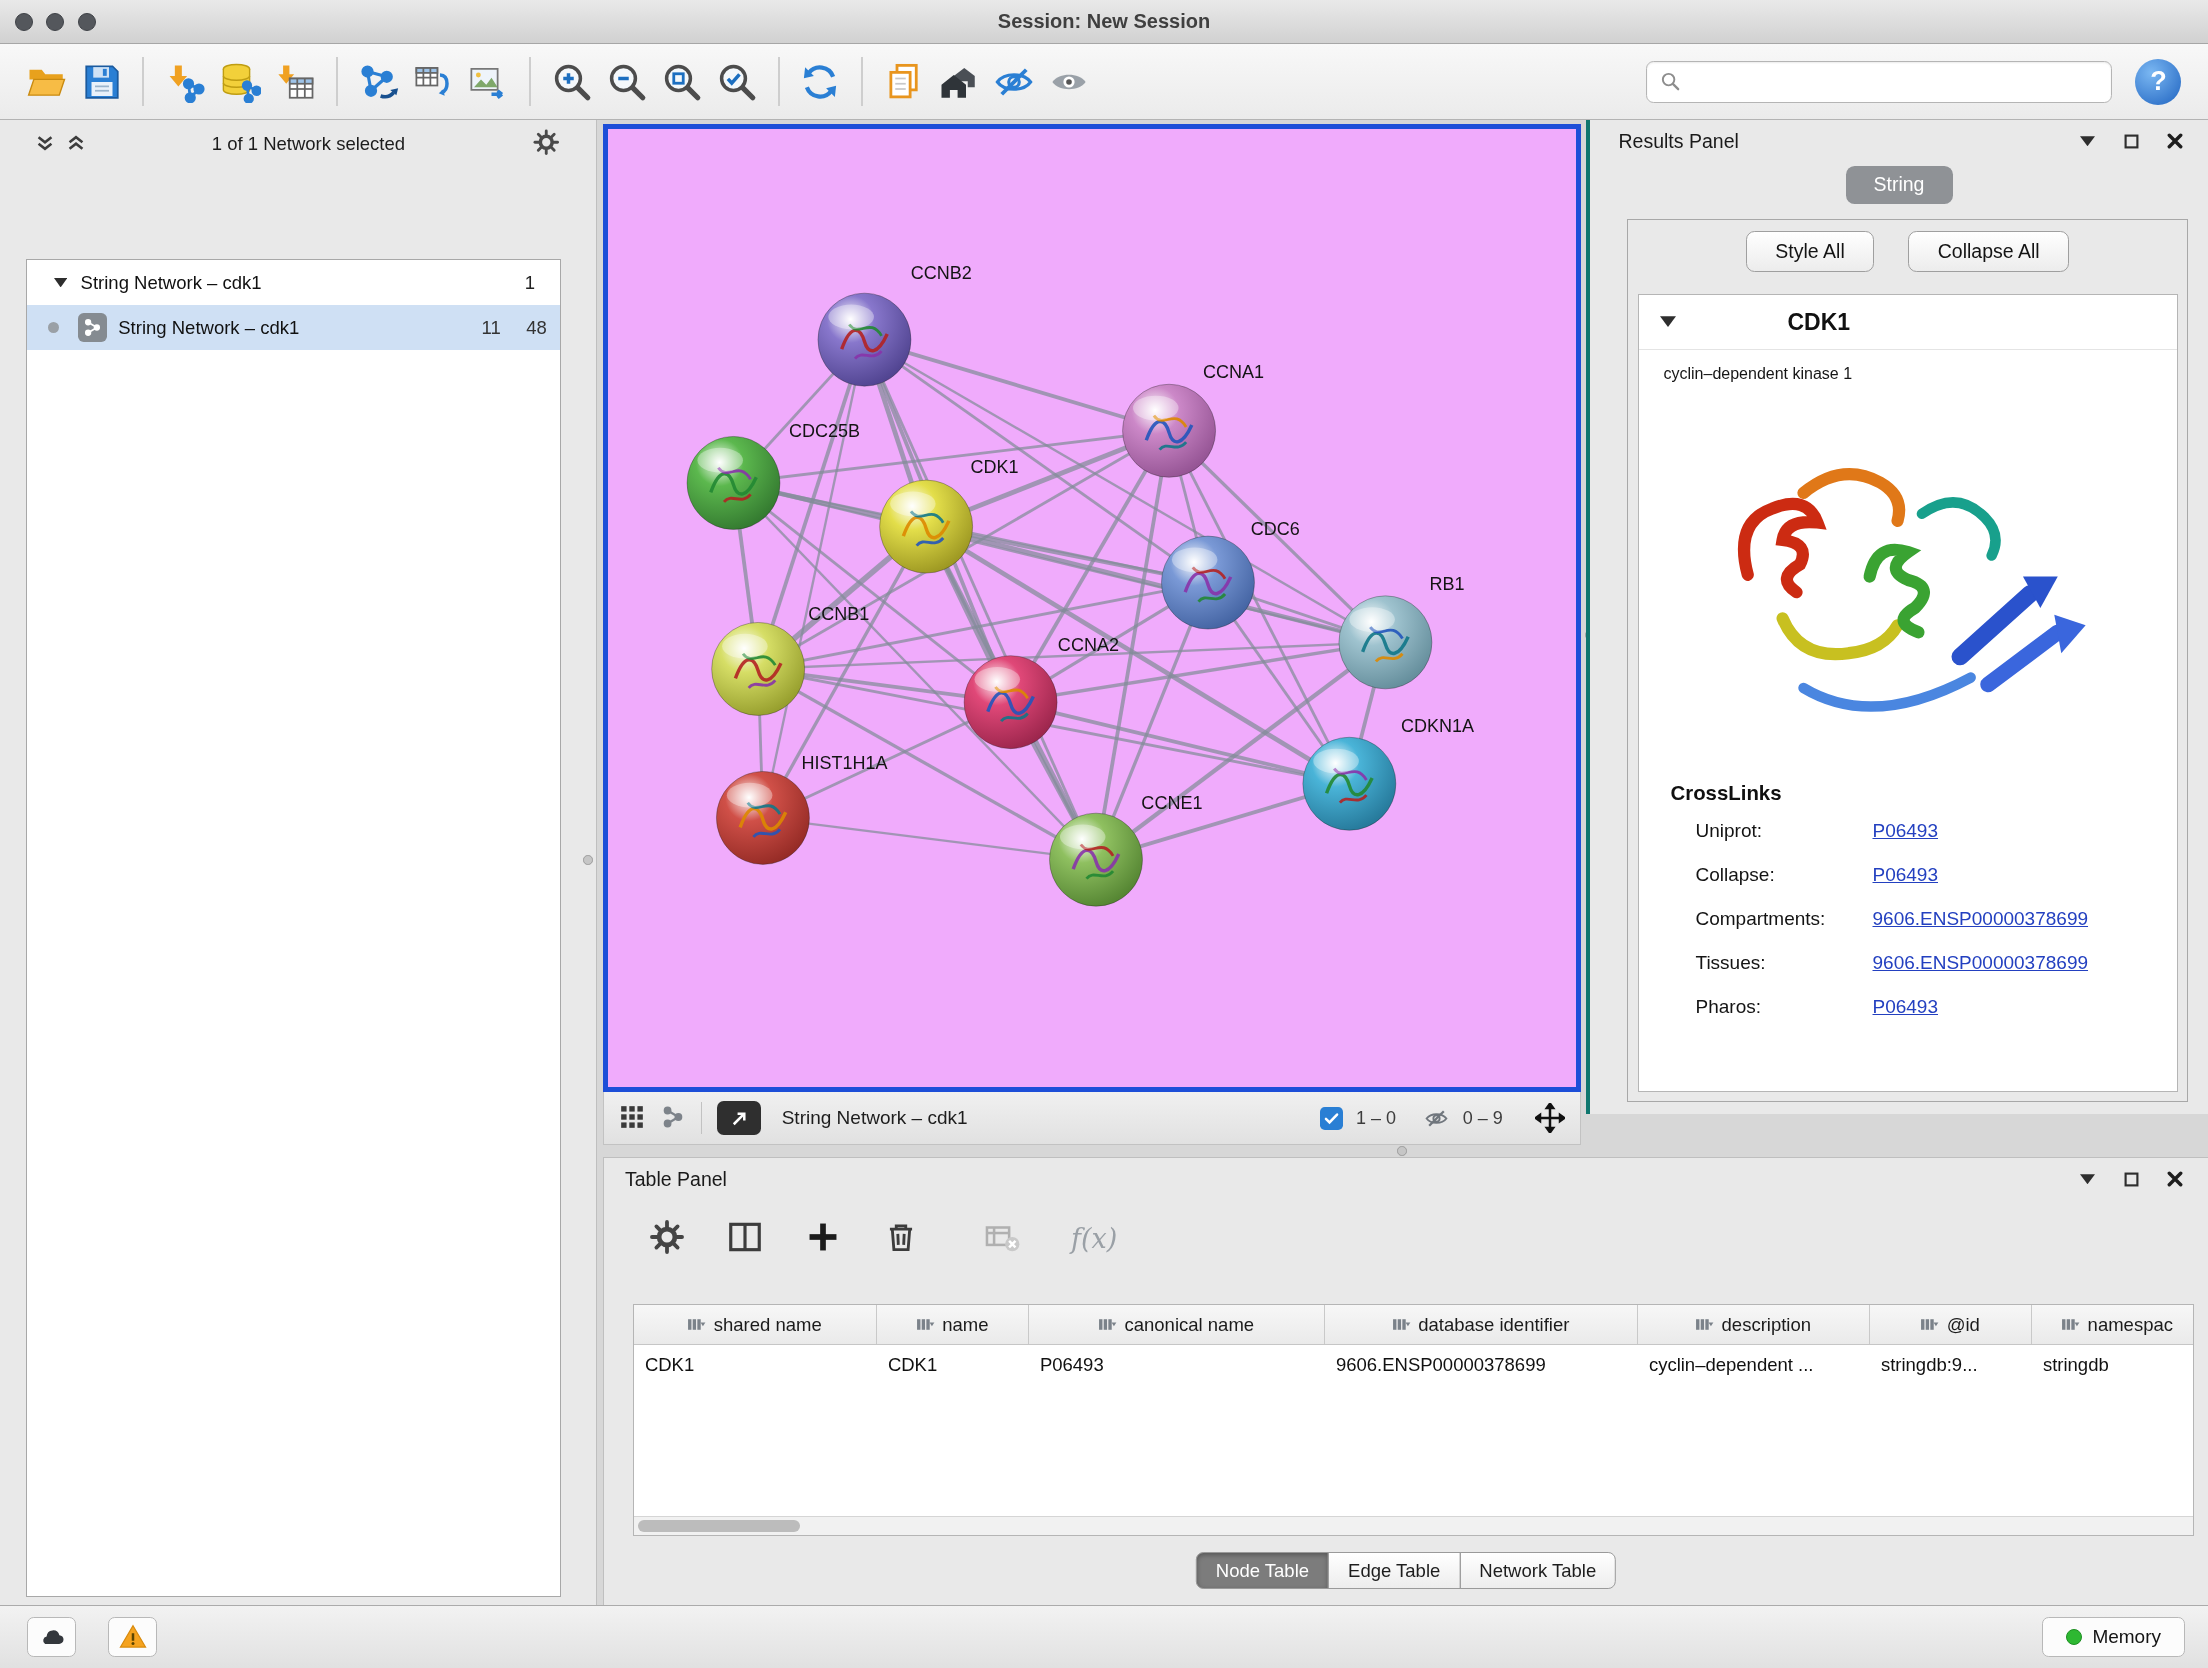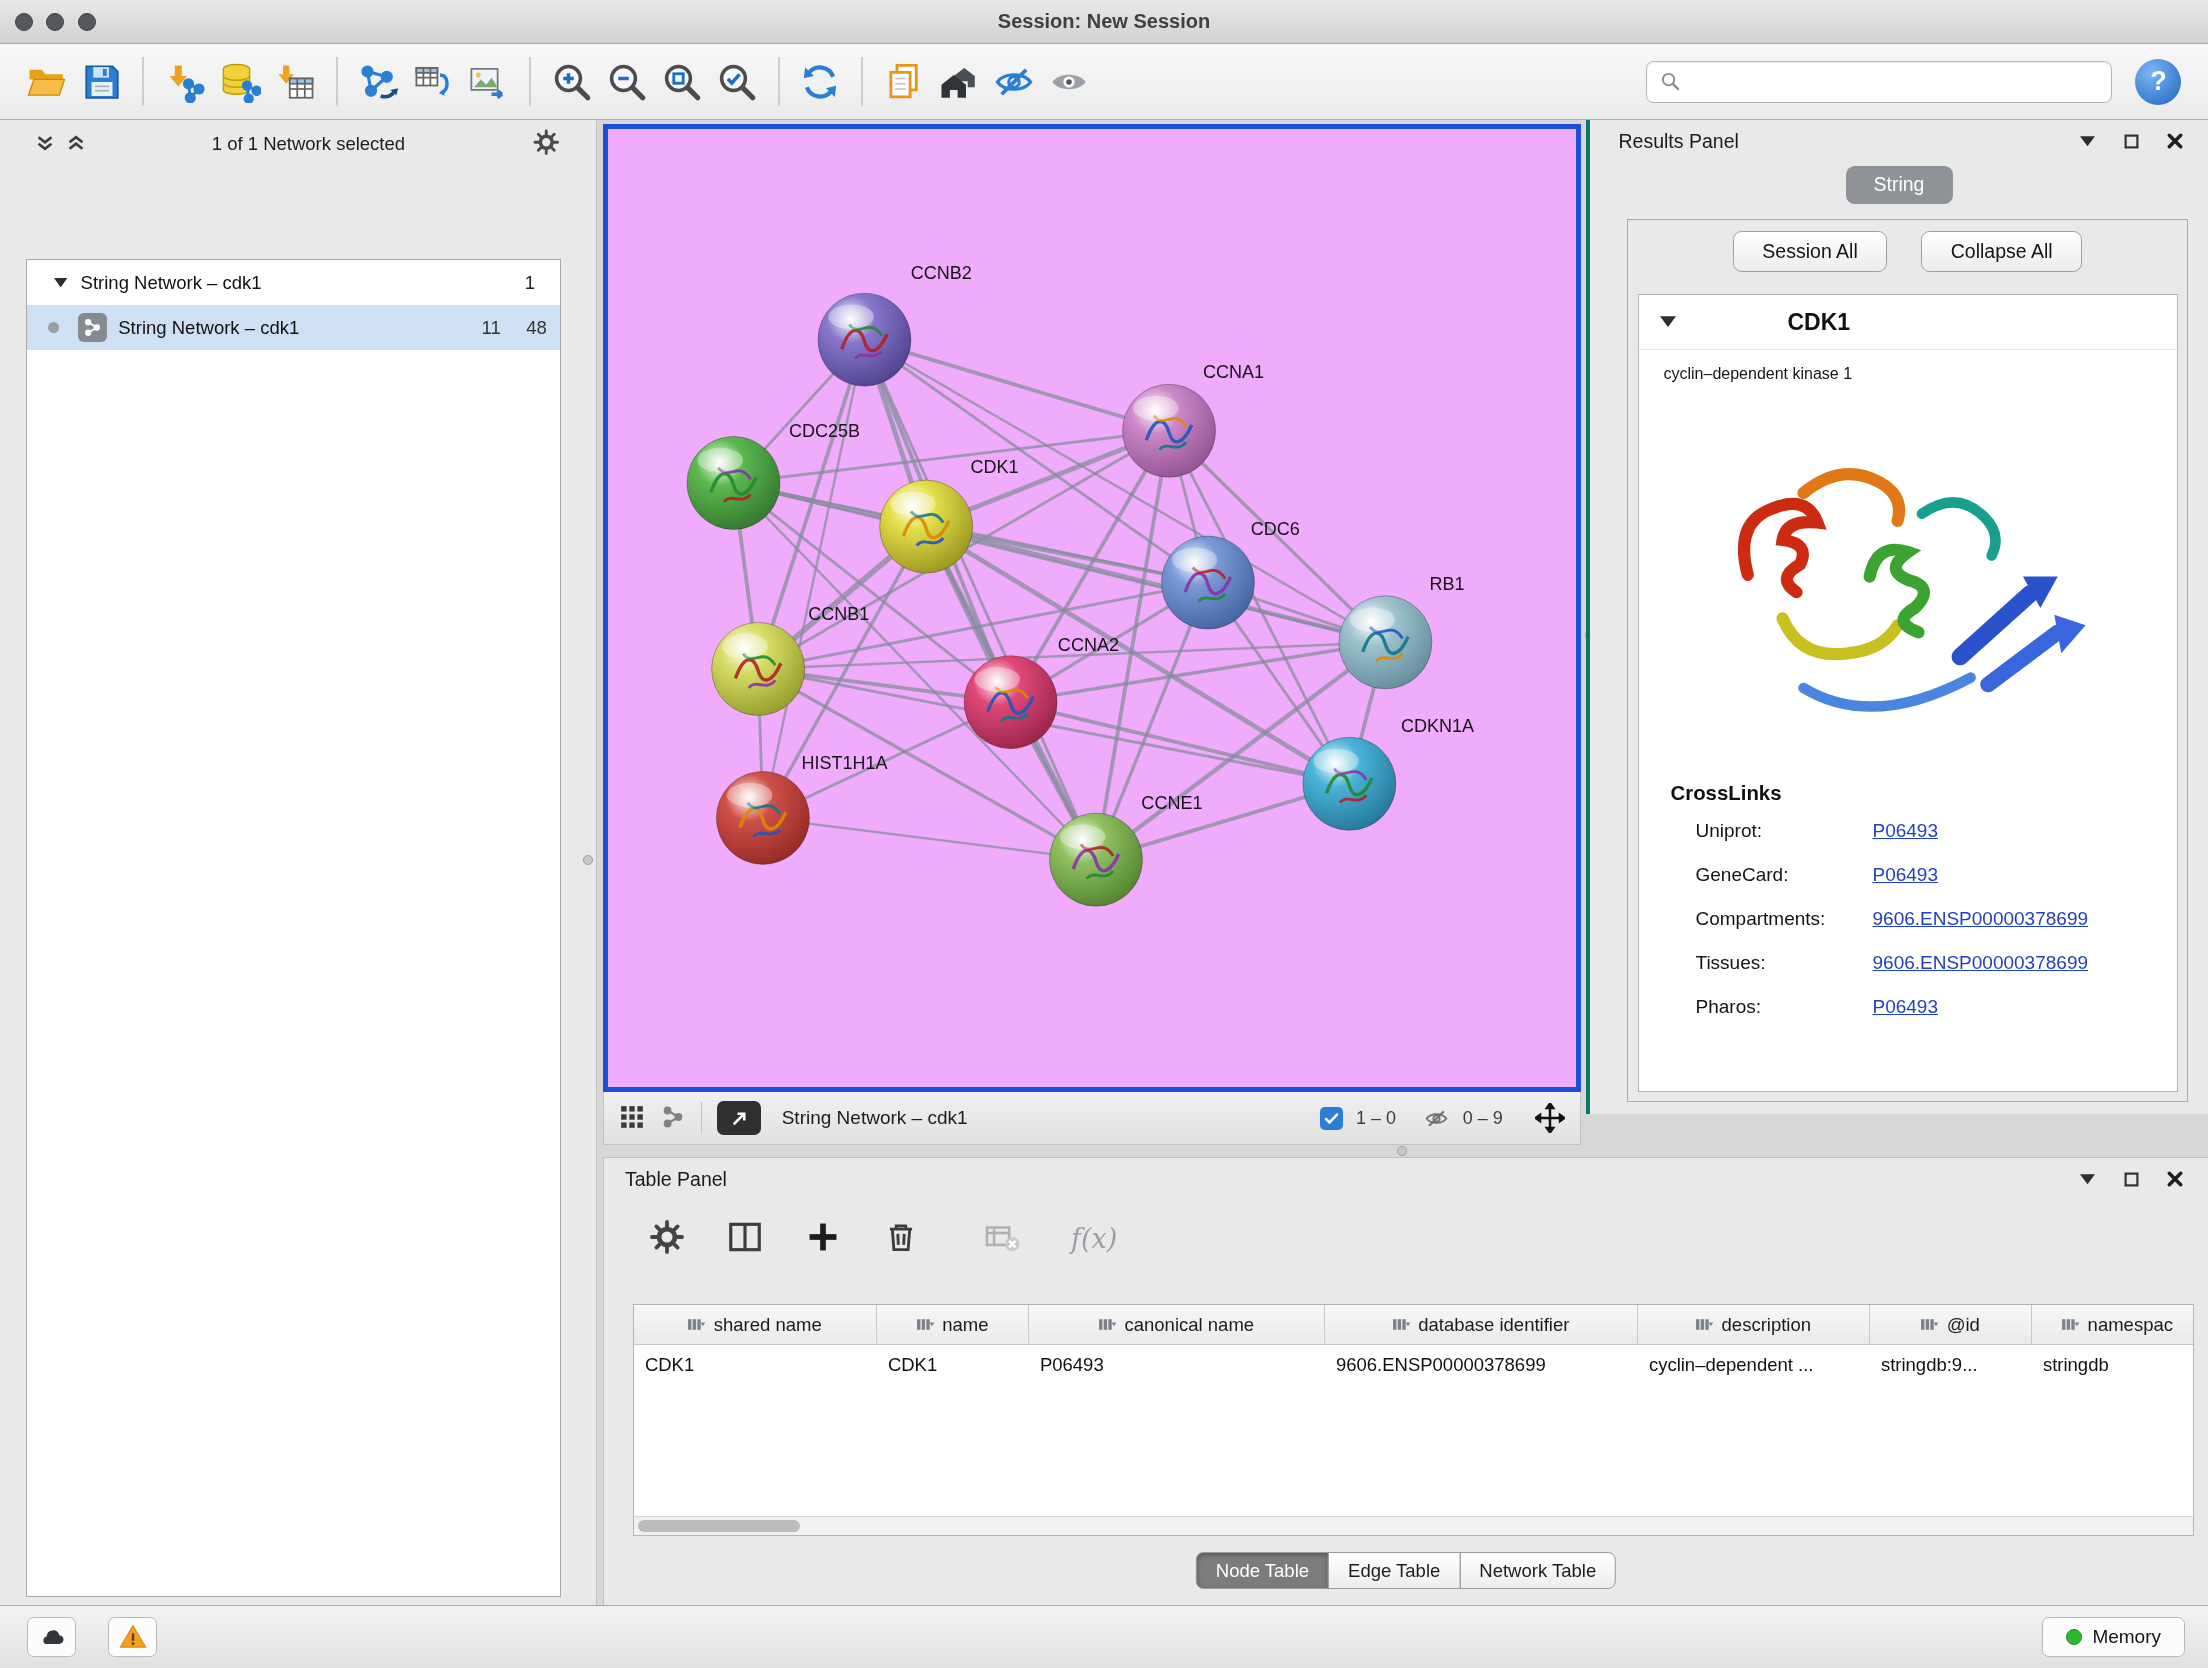--- a/index.html
+++ b/index.html
@@ -652,21 +652,21 @@
         <span>
             <svg viewBox="0 0 14 14" width="16" height="16">
               <path d="M2,2 L12,12 M12,2 L2,12" stroke="#1e1e1e" stroke-width="3" stroke-linecap="round"></path>
             </svg>
           </span>
       </span>
     </div>
     <div class="string-badge">String</div>
     <div class="results-box">
       <div class="rb-btnrow">
-        <div class="rb-btn">Session All</div>
+        <div class="rb-btn">Style All</div>
         <div class="rb-btn">Collapse All</div>
       </div>
       <div class="white-section">
         <div class="ws-header">
           <span class="tri">
               <svg viewBox="0 0 12 8" width="16" height="11.4">
                 <polygon points="0,0 12,0 6,8" fill="#2e2e2e"></polygon>
               </svg>
             </span>
           <span class="gene-title">CDK1</span>
@@ -686,21 +686,21 @@
           <polygon points="186,96 206,96 196,114" fill="#2a52cc"></polygon>
           <polygon points="204,118 222,124 208,140" fill="#3a66dd"></polygon>
         </svg>
         <div class="crosslinks-title">CrossLinks</div>
         <div id="crosslinks-rows">
             <div class="cl-row">
               <span class="cl-label">Uniprot:</span>
               <span class="cl-value">P06493</span>
             </div>
             <div class="cl-row">
-              <span class="cl-label">GeneCard:</span>
+              <span class="cl-label">Collapse:</span>
               <span class="cl-value">P06493</span>
             </div>
             <div class="cl-row">
               <span class="cl-label">Compartments:</span>
               <span class="cl-value">9606.ENSP00000378699</span>
             </div>
             <div class="cl-row">
               <span class="cl-label">Tissues:</span>
               <span class="cl-value">9606.ENSP00000378699</span>
             </div>

